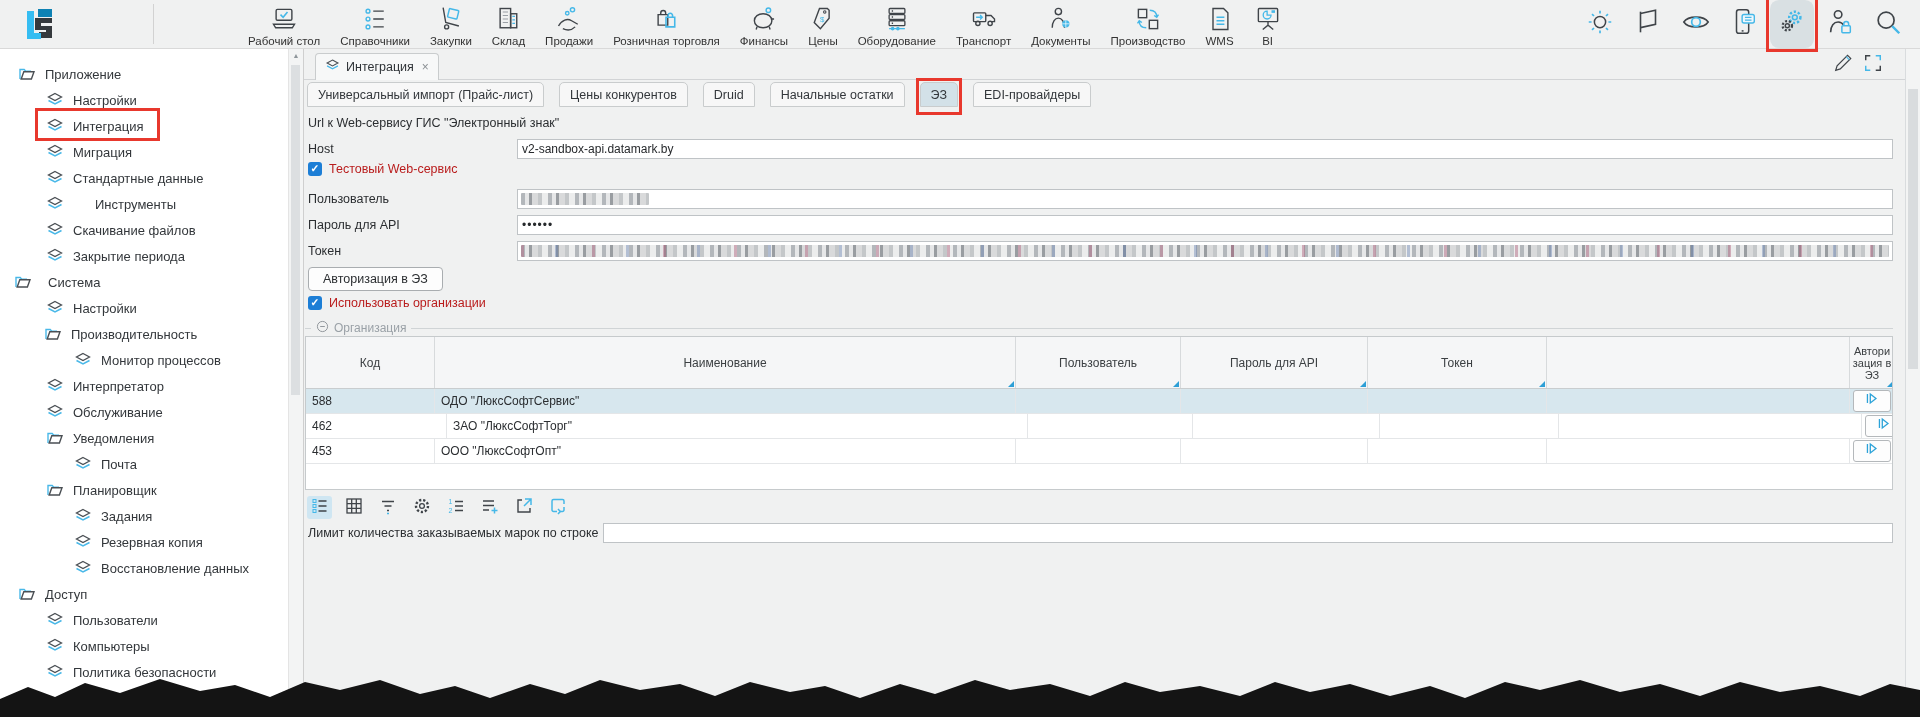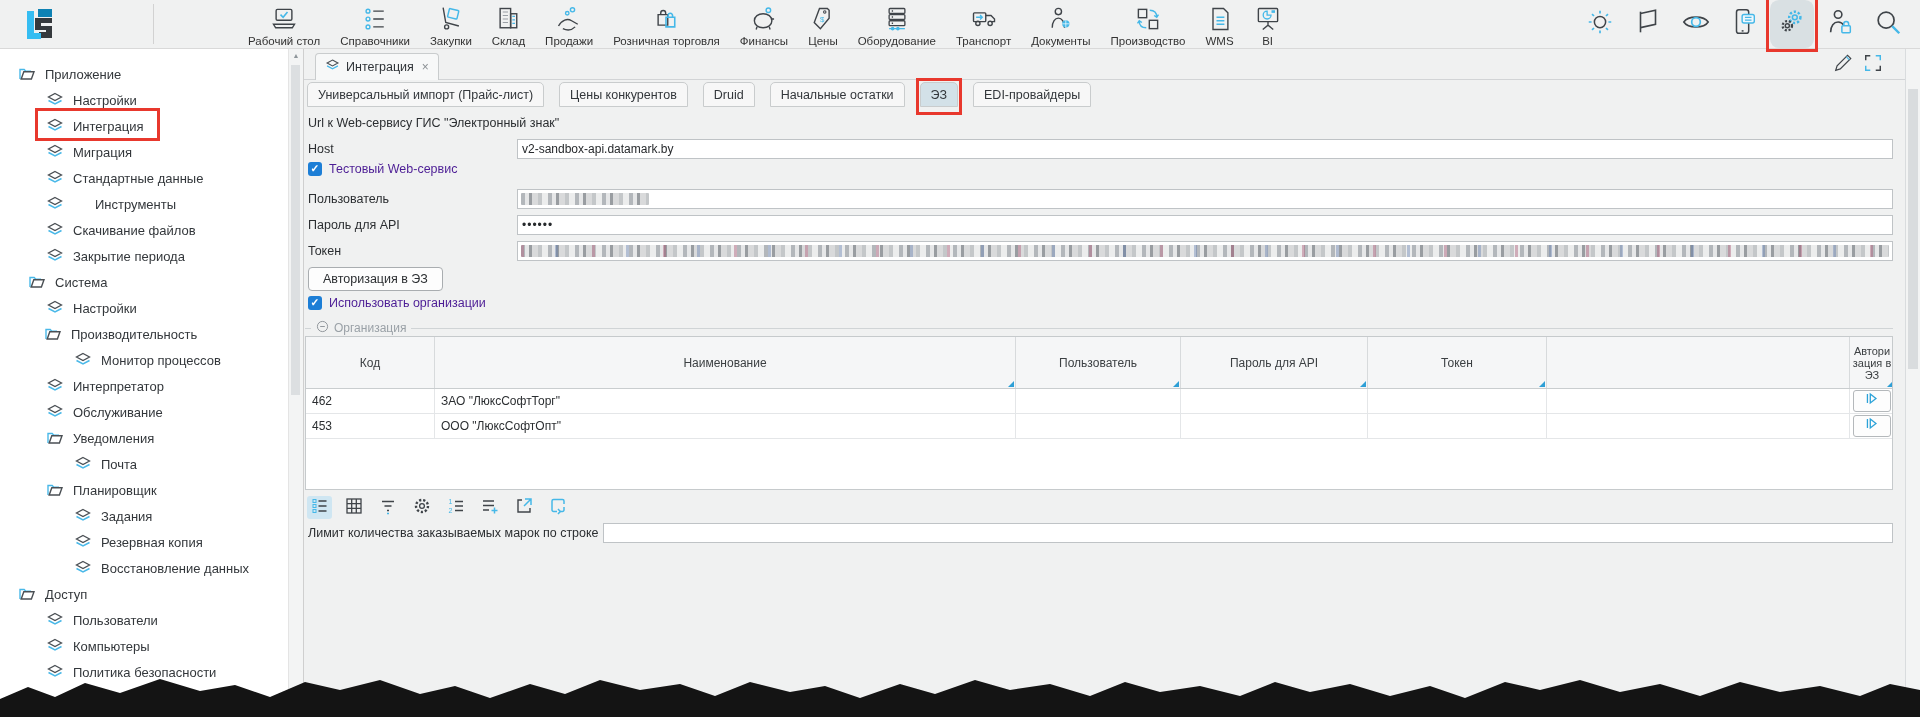--- a/index.html
+++ b/index.html
@@ -64,21 +64,21 @@
   .blur{height:12px;margin:3px;border-radius:1px;
         background:repeating-linear-gradient(90deg,#b3b7bb 0 4px,#e6e7e8 4px 8px,#999da1 8px 11px,#d9dadb 11px 17px,#c4c7c9 17px 21px,#eceded 21px 27px);}
   .blur.short{width:128px;}
   .blur.colored{background:
         repeating-linear-gradient(90deg,rgba(173,94,122,.45) 0 3px,rgba(0,0,0,0) 3px 34px,rgba(94,122,173,.4) 34px 37px,rgba(0,0,0,0) 37px 71px),
         repeating-linear-gradient(90deg,#b3b7bb 0 4px,#e6e7e8 4px 8px,#999da1 8px 11px,#d9dadb 11px 17px,#c4c7c9 17px 21px,#eceded 21px 27px);}
 
   .cbrow{position:absolute;left:5px;height:16px;display:flex;align-items:center;gap:7px;}
   .cb{display:inline-block;width:14px;height:14px;background:#1c7ed6;border-radius:3px;position:relative;cursor:pointer;flex:none;}
   .cb::after{content:"✓";position:absolute;left:2.5px;top:-0.5px;color:#fff;font-size:10.5px;font-weight:bold;}
-  .cb-label{font-size:12.5px;color:#4c1d95;}
+  .cb-label{font-size:12.5px;color:#b91c1c;}
 
   .btn{position:absolute;left:5px;height:22px;padding:0 14px;background:#fdfdfd;border:1px solid #a9adb0;
        border-radius:4px;font-family:"Liberation Sans",sans-serif;font-size:12.5px;color:#2b2e31;
        display:inline-flex;align-items:center;cursor:pointer;}
 
   .orggroup{position:absolute;left:2px;right:13px;top:263px;height:16px;display:flex;align-items:center;gap:5px;margin-top:8px;}
   .gline{border-top:1px solid #d0d4d6;height:0;}
   .gline.short{width:6px;}
   .gline.long{flex:1;}
   .gtitle{font-size:12px;color:#9aa1a7;}
@@ -400,21 +400,21 @@
       </div>
       <div class="tree-row" style="padding-left: 46px;">
         <span class="tic">
           <svg viewBox="0 0 18 18" fill="none">
             <path d="M9 2.5L15.5 6 9 9.5 2.5 6z" stroke="#4a4f54" stroke-width="1.3"></path>
             <path d="M2.5 9.5L9 13l6.5-3.5" stroke="#49b8e8" stroke-width="1.5"></path>
           </svg>
         </span>
         <span class="tlabel">Закрытие периода</span>
       </div>
-      <div class="tree-row" style="padding-left: 28px;">
+      <div class="tree-row" style="padding-left: 14px; gap: 7px;">
         <span class="tic">
           <svg viewBox="0 0 18 18" fill="none">
             <path d="M2 14V4.5h4.2l1.6 1.8H13" stroke="#49b8e8" stroke-width="1.4"></path>
             <path d="M3.2 14l2.6-7.2H16L13.4 14z" stroke="#4a4f54" stroke-width="1.4"></path>
           </svg>
         </span>
         <span class="tlabel">Система</span>
       </div>
       <div class="tree-row" style="padding-left: 46px;">
         <span class="tic">
@@ -673,22 +673,38 @@
         </div>
         <div class="gh-cell" style="width: 303px;">
           <span></span>
         </div>
         <div class="gh-cell last" style="width: 44px;">
           <span>Авторизация в ЭЗ</span>
           <span class="tri"></span>
         </div>
       </div>
     <div id="tbody">
+        <div class="gr selected">
+          <div class="gc" style="width: 129px;">588</div>
+          <div class="gc" style="width: 581px;">ОДО "ЛюксСофтСервис"</div>
+          <div class="gc" style="width: 165px;"></div>
+          <div class="gc" style="width: 187px;"></div>
+          <div class="gc" style="width: 179px;"></div>
+          <div class="gc" style="width: 303px;"></div>
+          <div class="gc ac" style="width: 44px;">
+            <div class="rowbtn">
+              <span><svg viewBox="0 0 18 16" fill="none" stroke="#2ba2d8" stroke-width="1.6">
+                  <path d="M4 2.5v11"></path>
+                  <path d="M7.5 2.5L14.5 8l-7 5.5z"></path>
+                </svg></span>
+            </div>
+          </div>
+        </div>
         <div class="gr">
-          <div class="gc" style="width: 129px;">462</div>
+          <div class="gc" style="width: 141px;">462</div>
           <div class="gc" style="width: 581px;">ЗАО "ЛюксСофтТорг"</div>
           <div class="gc" style="width: 165px;"></div>
           <div class="gc" style="width: 187px;"></div>
           <div class="gc" style="width: 179px;"></div>
           <div class="gc" style="width: 303px;"></div>
           <div class="gc ac" style="width: 44px;">
             <div class="rowbtn">
               <span><svg viewBox="0 0 18 16" fill="none" stroke="#2ba2d8" stroke-width="1.6">
                   <path d="M4 2.5v11"></path>
                   <path d="M7.5 2.5L14.5 8l-7 5.5z"></path>

